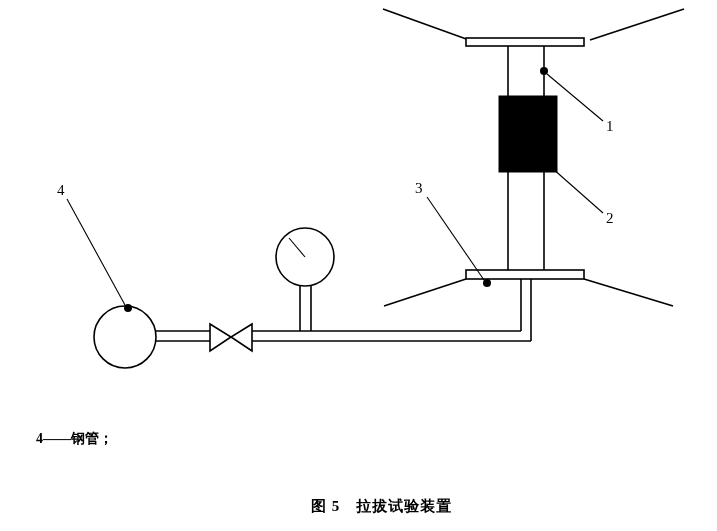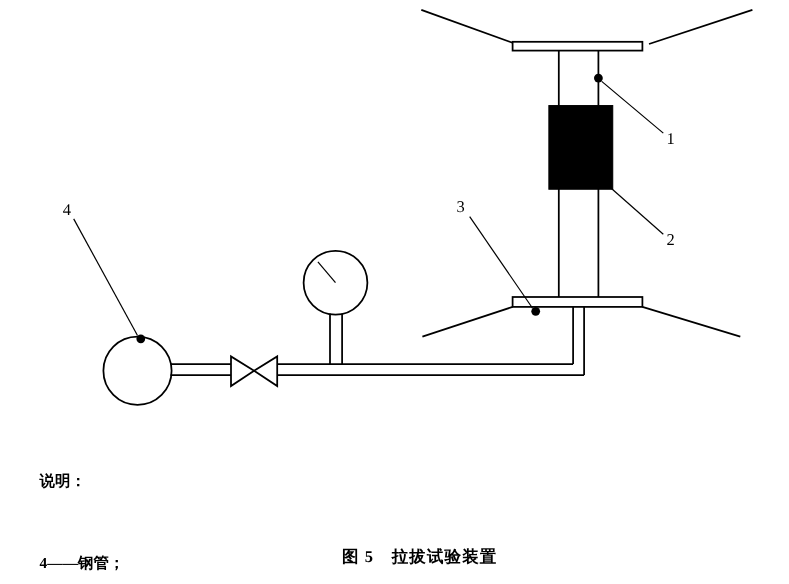--- a/index.html
+++ b/index.html
@@ -78,21 +78,20 @@
     <circle class="dot" cx="487" cy="283" r="4"></circle>
     <line class="thin" x1="484" y1="280" x2="427" y2="197"></line>
     <text class="callout" x="415" y="193">3</text>
 
     <circle class="dot" cx="128" cy="308" r="4"></circle>
     <line class="thin" x1="125" y1="305" x2="67" y2="199"></line>
     <text class="callout" x="57" y="195">4</text>
   </svg>
 
   <div class="legend">
-    <div>说明：</div>
     <div>4——钢管；</div>
     
     
     
   </div>
 
   <div class="caption">图 5　拉拔试验装置</div>
 </div>
 
 </body></html>

